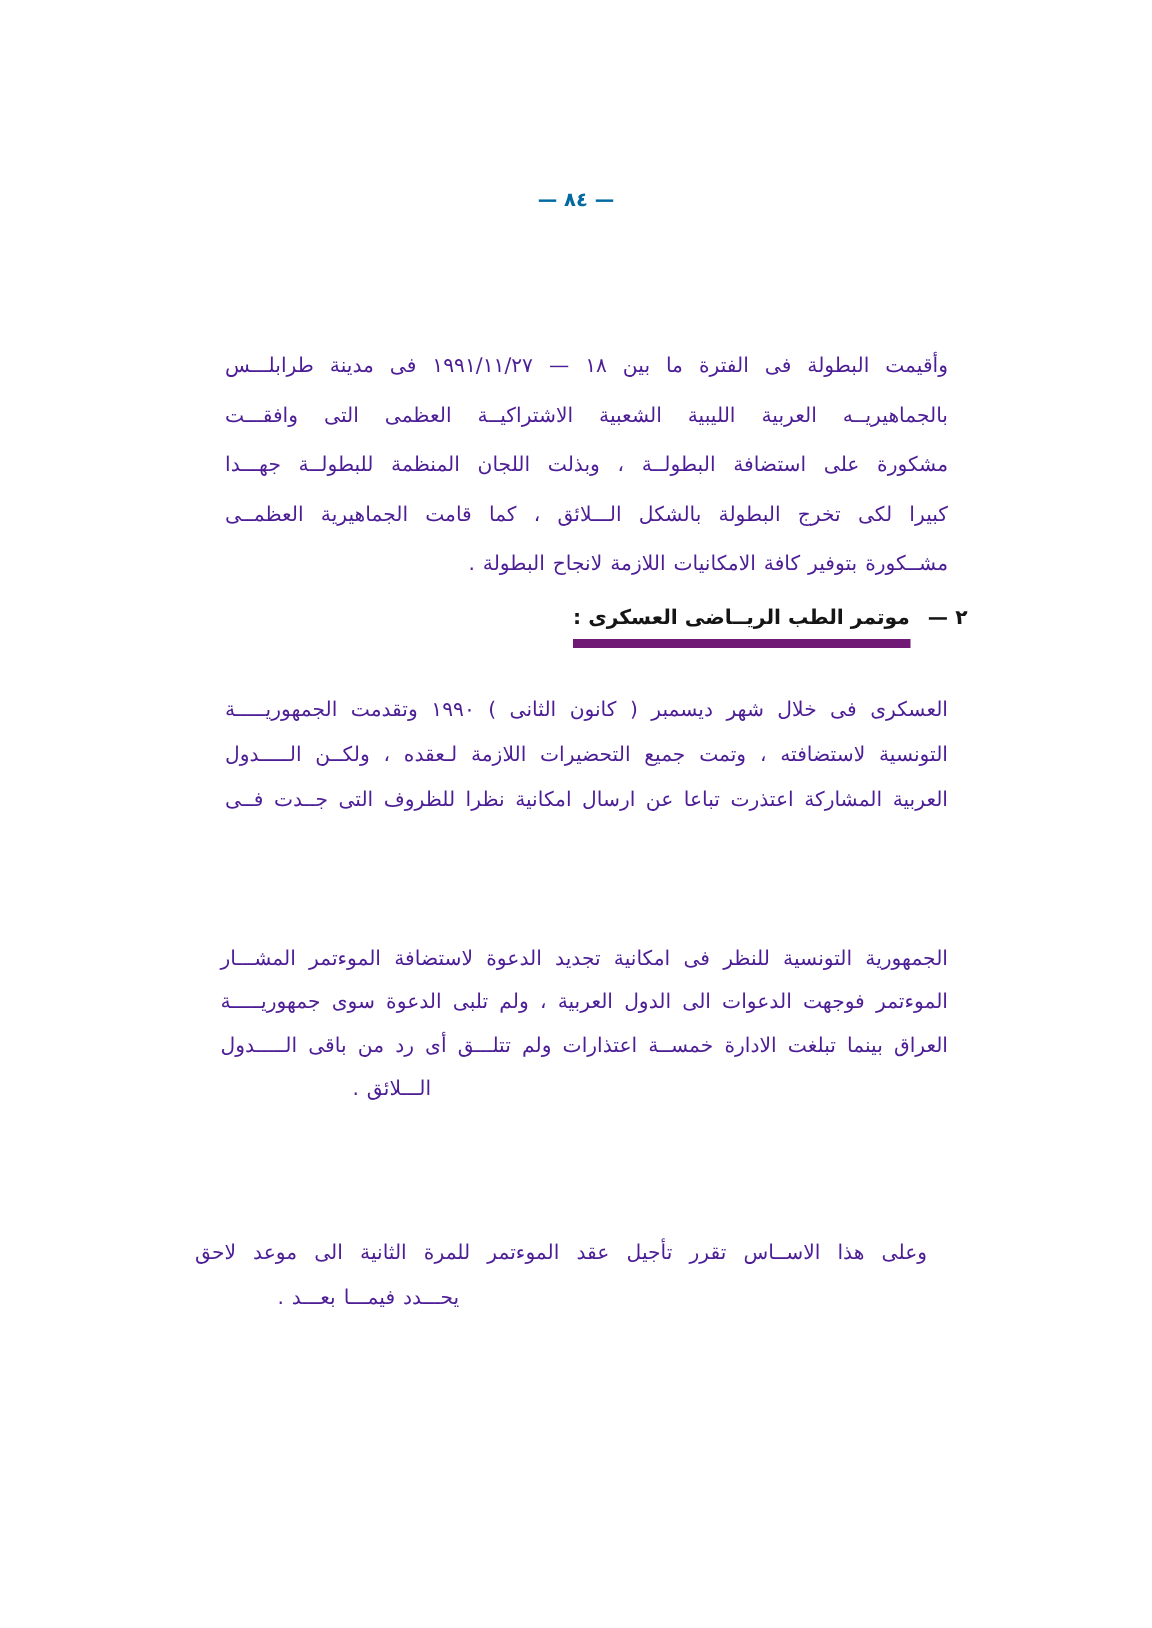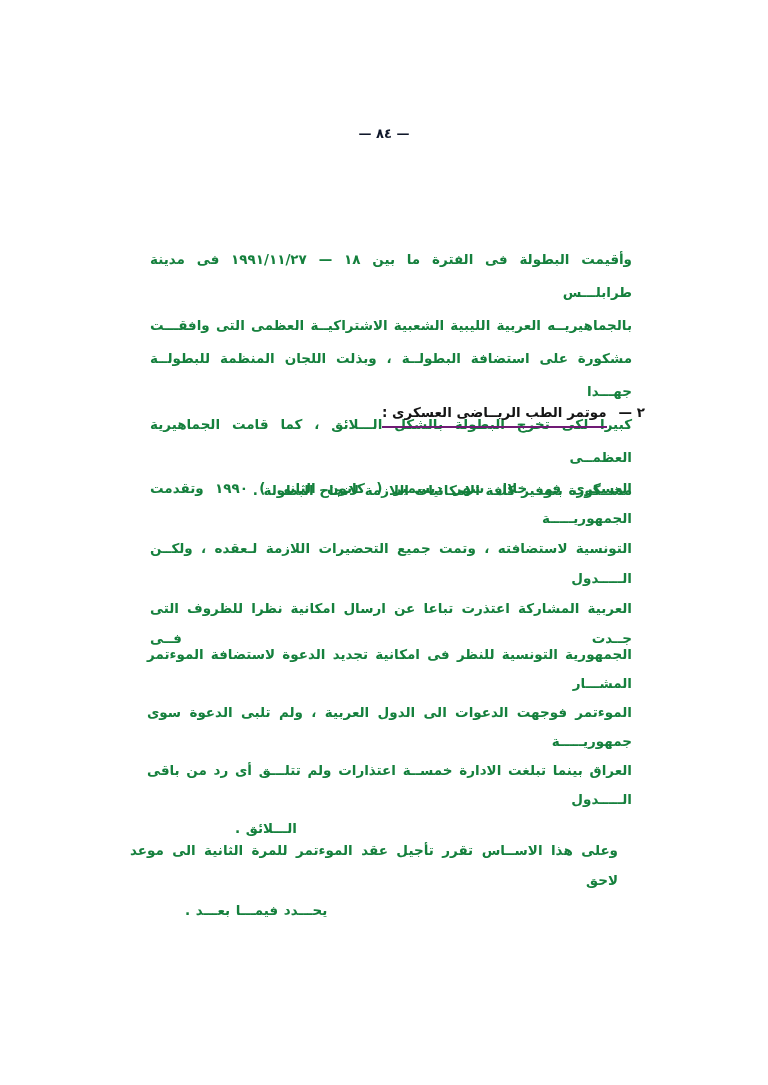--- a/index.html
+++ b/index.html
@@ -15,31 +15,30 @@
     color: #181818;
   }
   .pagenum {
     position: absolute;
     top: 126px; left: 0; right: 0;
     text-align: center;
     direction: rtl;
     font-size: 13px;
     font-weight: bold;
     letter-spacing: 2px;
-    color: #0f172a;
+    color: #0369a1;
   }
   .para {
     position: absolute;
     direction: rtl;
     unicode-bidi: embed;
     font-size: 13.5px;
-    font-weight: bold;
-    color: #15803d;
+    font-weight: normal;
+    color: #4c1d95;
     word-spacing: 1px;
-    margin-top: 15px;
   }
   .para .line {
     text-align: justify;
     text-align-last: justify;
   }
   .line.endline { text-align-last: right; }
   .line.indent { text-indent: 28px; }
   .line.short-left { text-align-last: left; }
   .line.pl90 { padding-left: 88px; }
   .line.pl55 { padding-left: 55px; }
@@ -54,21 +53,21 @@
     top: 404px; right: 123px;
     direction: rtl;
     display: flex;
     align-items: flex-start;
     gap: 12px;
     font-size: 13.5px;
     font-weight: bold;
     color: #151515;
   }
   #heading .h-title {
-    border-bottom: 2px solid #701a75;
+    border-bottom: 6px solid #701a75;
     padding-bottom: 6px;
   }
 </style>
 </head>
 <body>
 
 <div class="doc">
 
   <div class="pagenum">— ٨٤ —</div>
 

